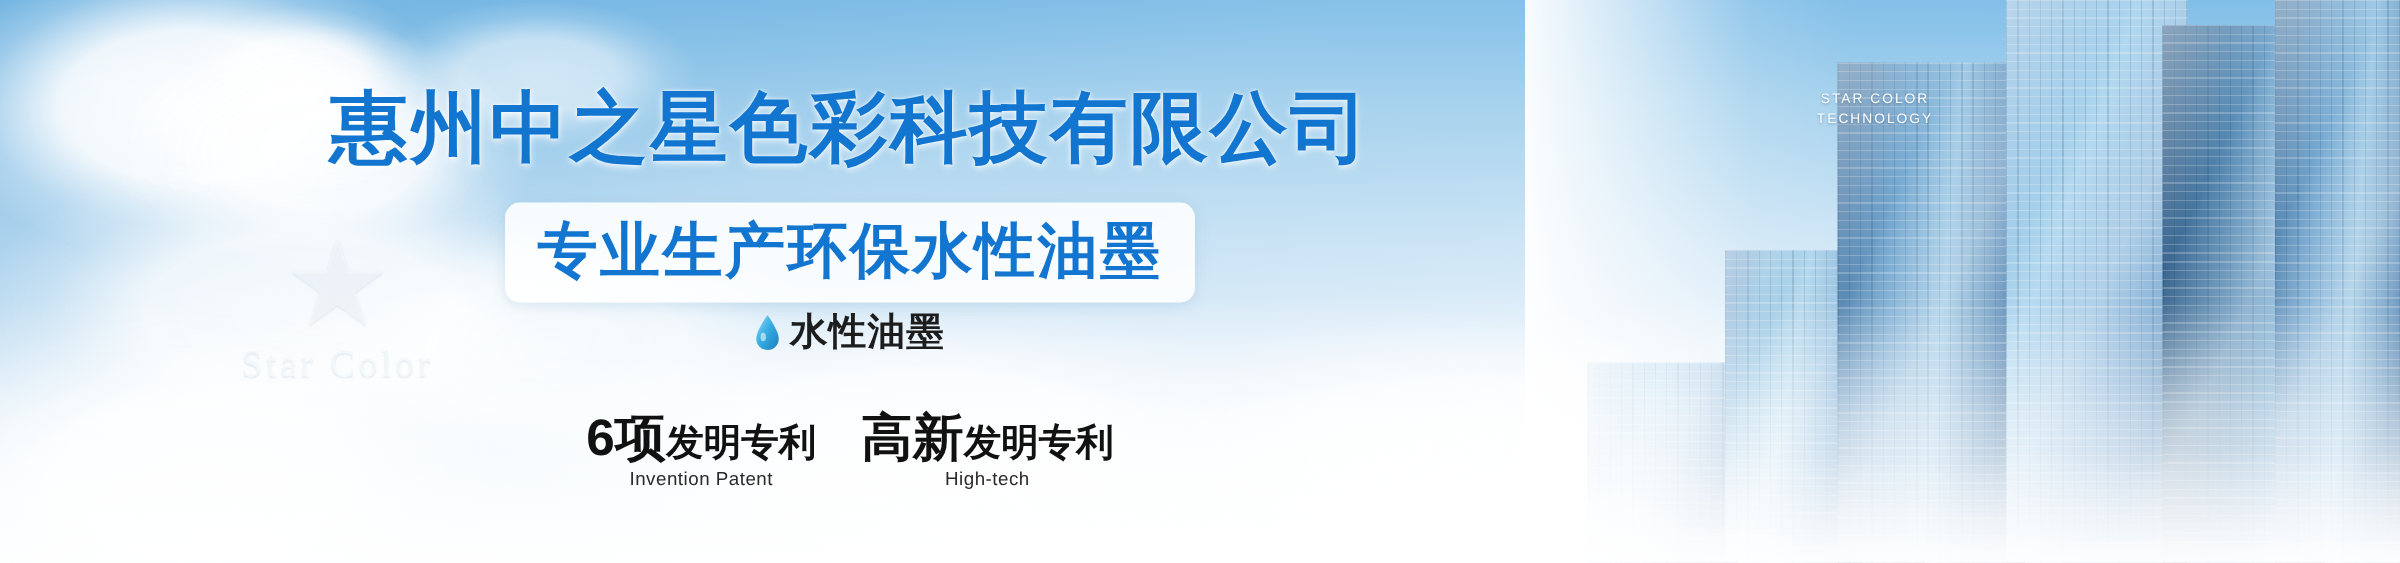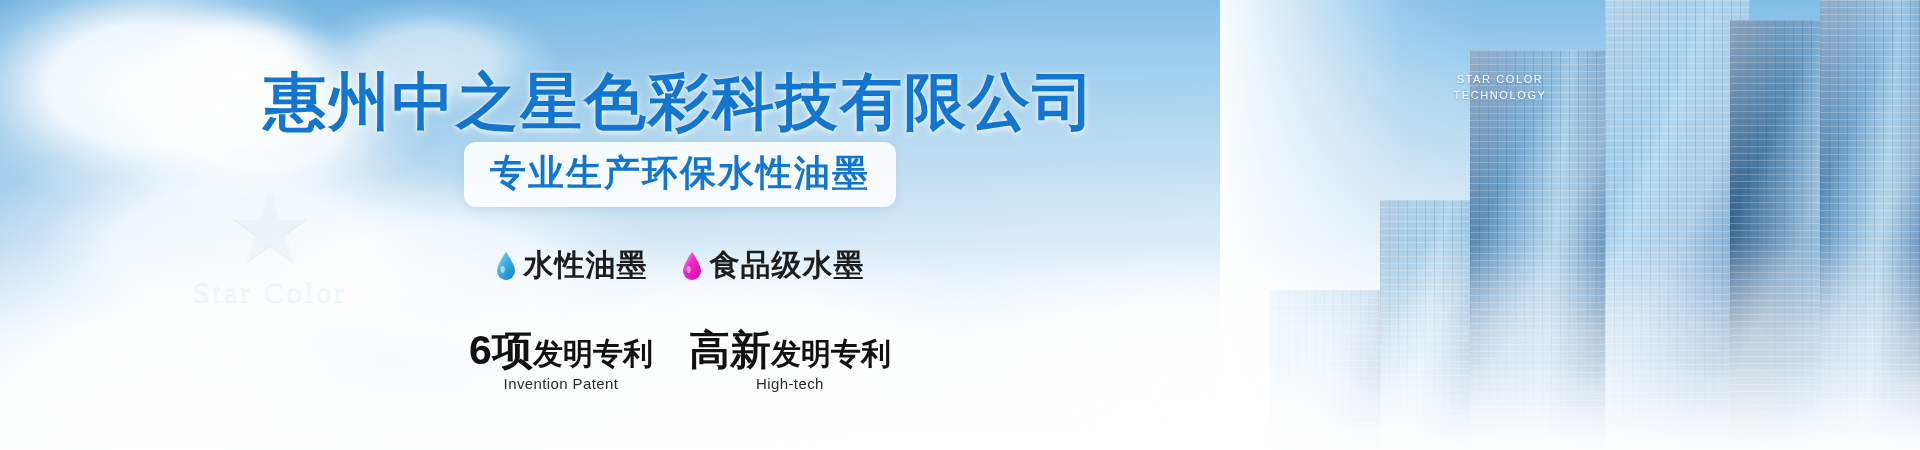--- a/index.html
+++ b/index.html
@@ -168,26 +168,27 @@
     left: 0; right: 0;
     top: 142px;
     display: flex;
     justify-content: center;
   }
   .subtitle-pill {
     display: inline-block;
     background: rgba(255,255,255,0.88);
     border-radius: 12px;
     padding: 7px 26px 9px 26px;
-    font-size: 36px;
+    font-size: 48px;
     font-weight: 700;
     letter-spacing: 2px;
     color: #1276d1;
     box-shadow: 0 2px 10px rgba(140,180,210,0.30);
     white-space: nowrap;
+    margin-top: 20px;
   }
 
   .features {
     position: absolute;
     left: 0; right: 0;
     top: 245px;
     display: flex;
     justify-content: center;
     align-items: flex-start;
     gap: 34px;
@@ -329,36 +330,20 @@
                 <stop offset="100%" stop-color="#1b7fc0"></stop>
               </linearGradient>
             </defs>
             <path d="M10 0 C10 0 19 12.5 19 19 A9 9 0 0 1 1 19 C1 12.5 10 0 10 0 Z" fill="url(#dg1)"></path>
             <ellipse cx="6.6" cy="17.5" rx="2.2" ry="3.4" fill="rgba(255,255,255,0.55)"></ellipse>
           </svg>
         </span>
         <span>水性油墨</span>
       </div>
 
-      <div class="feature">
-        <span class="drop">
-          <svg width="20" height="28" viewBox="0 0 20 28" aria-hidden="true">
-            <defs>
-              <linearGradient id="dg2" x1="0" y1="0" x2="1" y2="1">
-                <stop offset="0%" stop-color="#ff9ae8"></stop>
-                <stop offset="45%" stop-color="#f521c6"></stop>
-                <stop offset="100%" stop-color="#c2109b"></stop>
-              </linearGradient>
-            </defs>
-            <path d="M10 0 C10 0 19 12.5 19 19 A9 9 0 0 1 1 19 C1 12.5 10 0 10 0 Z" fill="url(#dg2)"></path>
-            <ellipse cx="6.6" cy="17.5" rx="2.2" ry="3.4" fill="rgba(255,255,255,0.5)"></ellipse>
-          </svg>
-        </span>
-        <span>食品级水墨</span>
-      </div>
 
 
     </div>
 
     <div class="credentials">
 
       <div class="cred">
         <div class="cred-cn"><span class="big">6项</span><span class="small">发明专利</span></div>
         <div class="cred-en">Invention Patent</div>
       </div>

